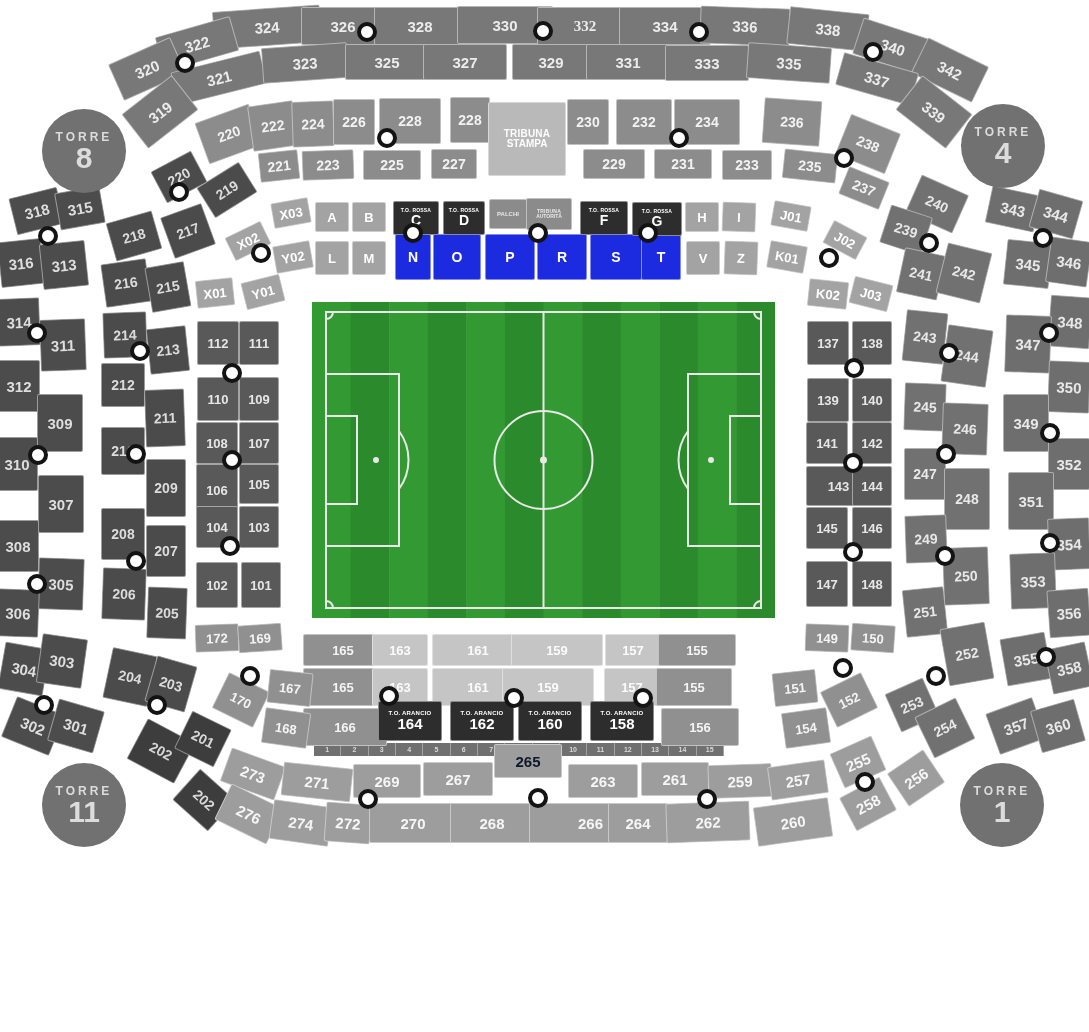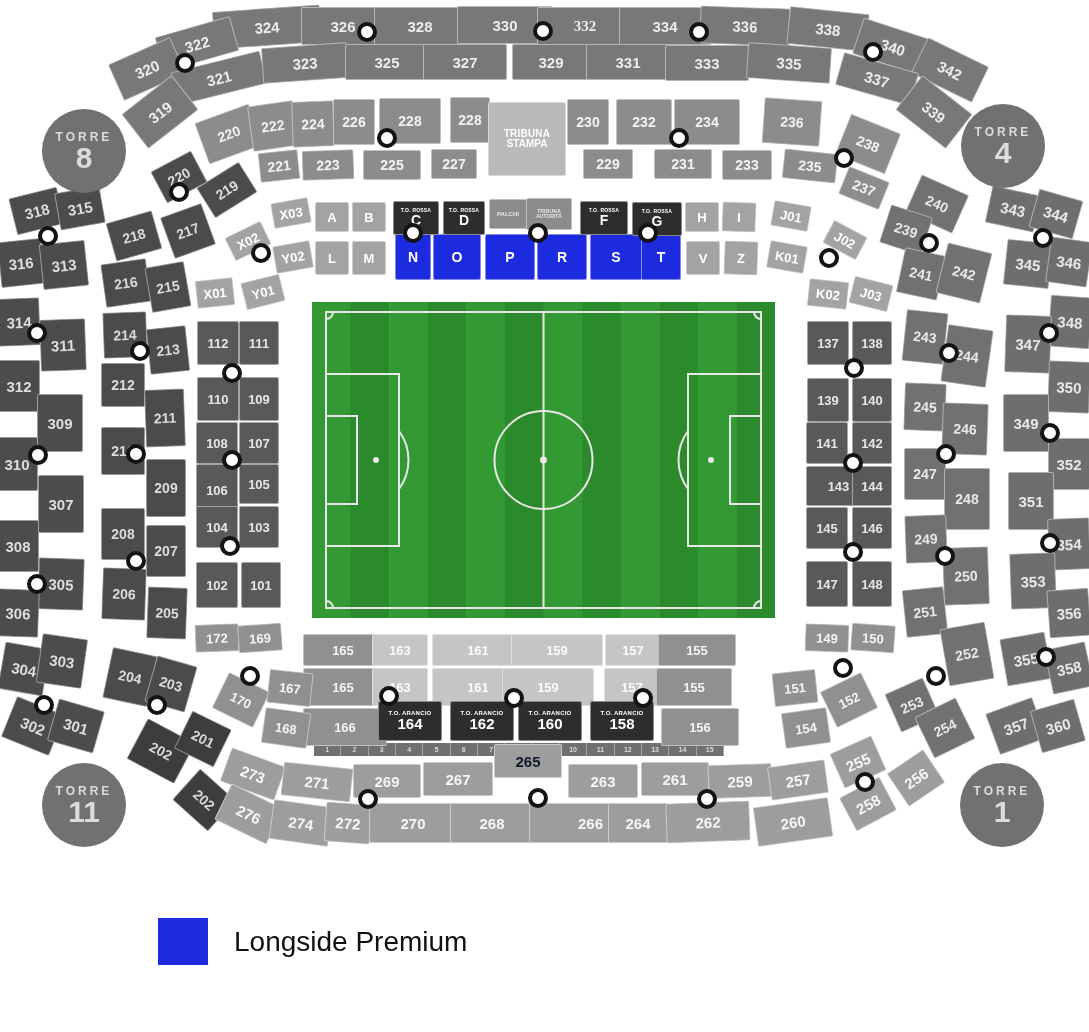--- a/index.html
+++ b/index.html
@@ -85,24 +85,20 @@
       <div class="cell">8</div>
       <div class="cell">9</div>
       <div class="cell">10</div>
       <div class="cell">11</div>
       <div class="cell">12</div>
       <div class="cell">13</div>
       <div class="cell">14</div>
       <div class="cell">15</div>
     </div>
 
-  <div id="legend">
-    <div class="swatch" style="background: rgb(28, 42, 224);"></div>
-    <div class="lbl">Longside Premium</div>
-  </div>
 
 <div class="sec f-t3" style="left: 213px; top: 8px; width: 108px; height: 38px; background: rgb(120, 120, 120); color: rgb(236, 236, 236); transform: rotate(-4deg);">324</div>
     <div class="sec f-t3" style="left: 301px; top: 7px; width: 84px; height: 38px; background: rgb(120, 120, 120); color: rgb(236, 236, 236);">326</div>
     <div class="sec f-t3" style="left: 374px; top: 7px; width: 92px; height: 38px; background: rgb(120, 120, 120); color: rgb(236, 236, 236);">328</div>
     <div class="sec f-t3" style="left: 457px; top: 6px; width: 96px; height: 38px; background: rgb(120, 120, 120); color: rgb(236, 236, 236);">330</div>
     <div class="sec f-t3" style="left: 537px; top: 7px; width: 96px; height: 38px; background: rgb(120, 120, 120); color: rgb(236, 236, 236); font-family: Liberation Serif, serif;">332</div>
     <div class="sec f-t3" style="left: 619px; top: 7px; width: 92px; height: 38px; background: rgb(120, 120, 120); color: rgb(236, 236, 236);">334</div>
     <div class="sec f-t3" style="left: 700px; top: 7px; width: 90px; height: 38px; background: rgb(120, 120, 120); color: rgb(236, 236, 236); transform: rotate(2deg);">336</div>
     <div class="sec f-t3" style="left: 788px; top: 10px; width: 80px; height: 38px; background: rgb(120, 120, 120); color: rgb(236, 236, 236); transform: rotate(6deg);">338</div>
     <div class="sec f-t3" style="left: 856px; top: 28px; width: 74px; height: 38px; background: rgb(120, 120, 120); color: rgb(236, 236, 236); transform: rotate(18deg);">340</div>
@@ -162,21 +158,21 @@
     <div class="sec f-t2" style="left: 450px; top: 97px; width: 40px; height: 46px; background: rgb(140, 140, 140); color: rgb(242, 242, 242);">228</div>
     <div class="sec f-t2" style="left: 567px; top: 99px; width: 42px; height: 46px; background: rgb(140, 140, 140); color: rgb(242, 242, 242);">230</div>
     <div class="sec f-t2" style="left: 616px; top: 99px; width: 56px; height: 46px; background: rgb(140, 140, 140); color: rgb(242, 242, 242);">232</div>
     <div class="sec f-t2" style="left: 674px; top: 99px; width: 66px; height: 46px; background: rgb(140, 140, 140); color: rgb(242, 242, 242);">234</div>
     <div class="sec f-t2" style="left: 763px; top: 99px; width: 58px; height: 46px; background: rgb(140, 140, 140); color: rgb(242, 242, 242); transform: rotate(4deg);">236</div>
     <div class="sec f-t2" style="left: 841px; top: 122px; width: 54px; height: 44px; background: rgb(140, 140, 140); color: rgb(242, 242, 242); transform: rotate(22deg);">238</div>
     <div class="sec f-t2" style="left: 259px; top: 151px; width: 40px; height: 30px; background: rgb(140, 140, 140); color: rgb(242, 242, 242); transform: rotate(-6deg);">221</div>
     <div class="sec f-t2" style="left: 302px; top: 150px; width: 52px; height: 30px; background: rgb(140, 140, 140); color: rgb(242, 242, 242); transform: rotate(-2deg);">223</div>
     <div class="sec f-t2" style="left: 363px; top: 150px; width: 58px; height: 30px; background: rgb(140, 140, 140); color: rgb(242, 242, 242);">225</div>
     <div class="sec f-t2" style="left: 431px; top: 149px; width: 46px; height: 30px; background: rgb(140, 140, 140); color: rgb(242, 242, 242);">227</div>
-    <div class="sec f-t2" style="left: 583px; top: 149px; width: 50px; height: 30px; background: rgb(140, 140, 140); color: rgb(242, 242, 242);">229</div>
+    <div class="sec f-t2" style="left: 583px; top: 149px; width: 62px; height: 30px; background: rgb(140, 140, 140); color: rgb(242, 242, 242);">229</div>
     <div class="sec f-t2" style="left: 654px; top: 149px; width: 58px; height: 30px; background: rgb(140, 140, 140); color: rgb(242, 242, 242);">231</div>
     <div class="sec f-t2" style="left: 722px; top: 150px; width: 50px; height: 30px; background: rgb(140, 140, 140); color: rgb(242, 242, 242);">233</div>
     <div class="sec f-t2" style="left: 783px; top: 151px; width: 54px; height: 30px; background: rgb(140, 140, 140); color: rgb(242, 242, 242); transform: rotate(6deg);">235</div>
     <div class="sec f-t2" style="left: 842px; top: 173px; width: 44px; height: 30px; background: rgb(140, 140, 140); color: rgb(242, 242, 242); transform: rotate(22deg);">237</div>
     <div class="sec f-l2" style="left: 202px; top: 172px; width: 50px; height: 36px; background: rgb(75, 75, 75); color: rgb(220, 220, 220); transform: rotate(-32deg);">219</div>
     <div class="sec f-l2" style="left: 156px; top: 159px; width: 46px; height: 36px; background: rgb(75, 75, 75); color: rgb(220, 220, 220); transform: rotate(-28deg);">220</div>
     <div class="sec f-l2" style="left: 110px; top: 216px; width: 48px; height: 40px; background: rgb(75, 75, 75); color: rgb(220, 220, 220); transform: rotate(-16deg);">218</div>
     <div class="sec f-l2" style="left: 166px; top: 209px; width: 44px; height: 44px; background: rgb(75, 75, 75); color: rgb(220, 220, 220); transform: rotate(-20deg);">217</div>
     <div class="sec f-l2" style="left: 103px; top: 261px; width: 46px; height: 44px; background: rgb(75, 75, 75); color: rgb(220, 220, 220); transform: rotate(-8deg);">216</div>
     <div class="sec f-l2" style="left: 148px; top: 264px; width: 40px; height: 46px; background: rgb(75, 75, 75); color: rgb(220, 220, 220); transform: rotate(-10deg);">215</div>

